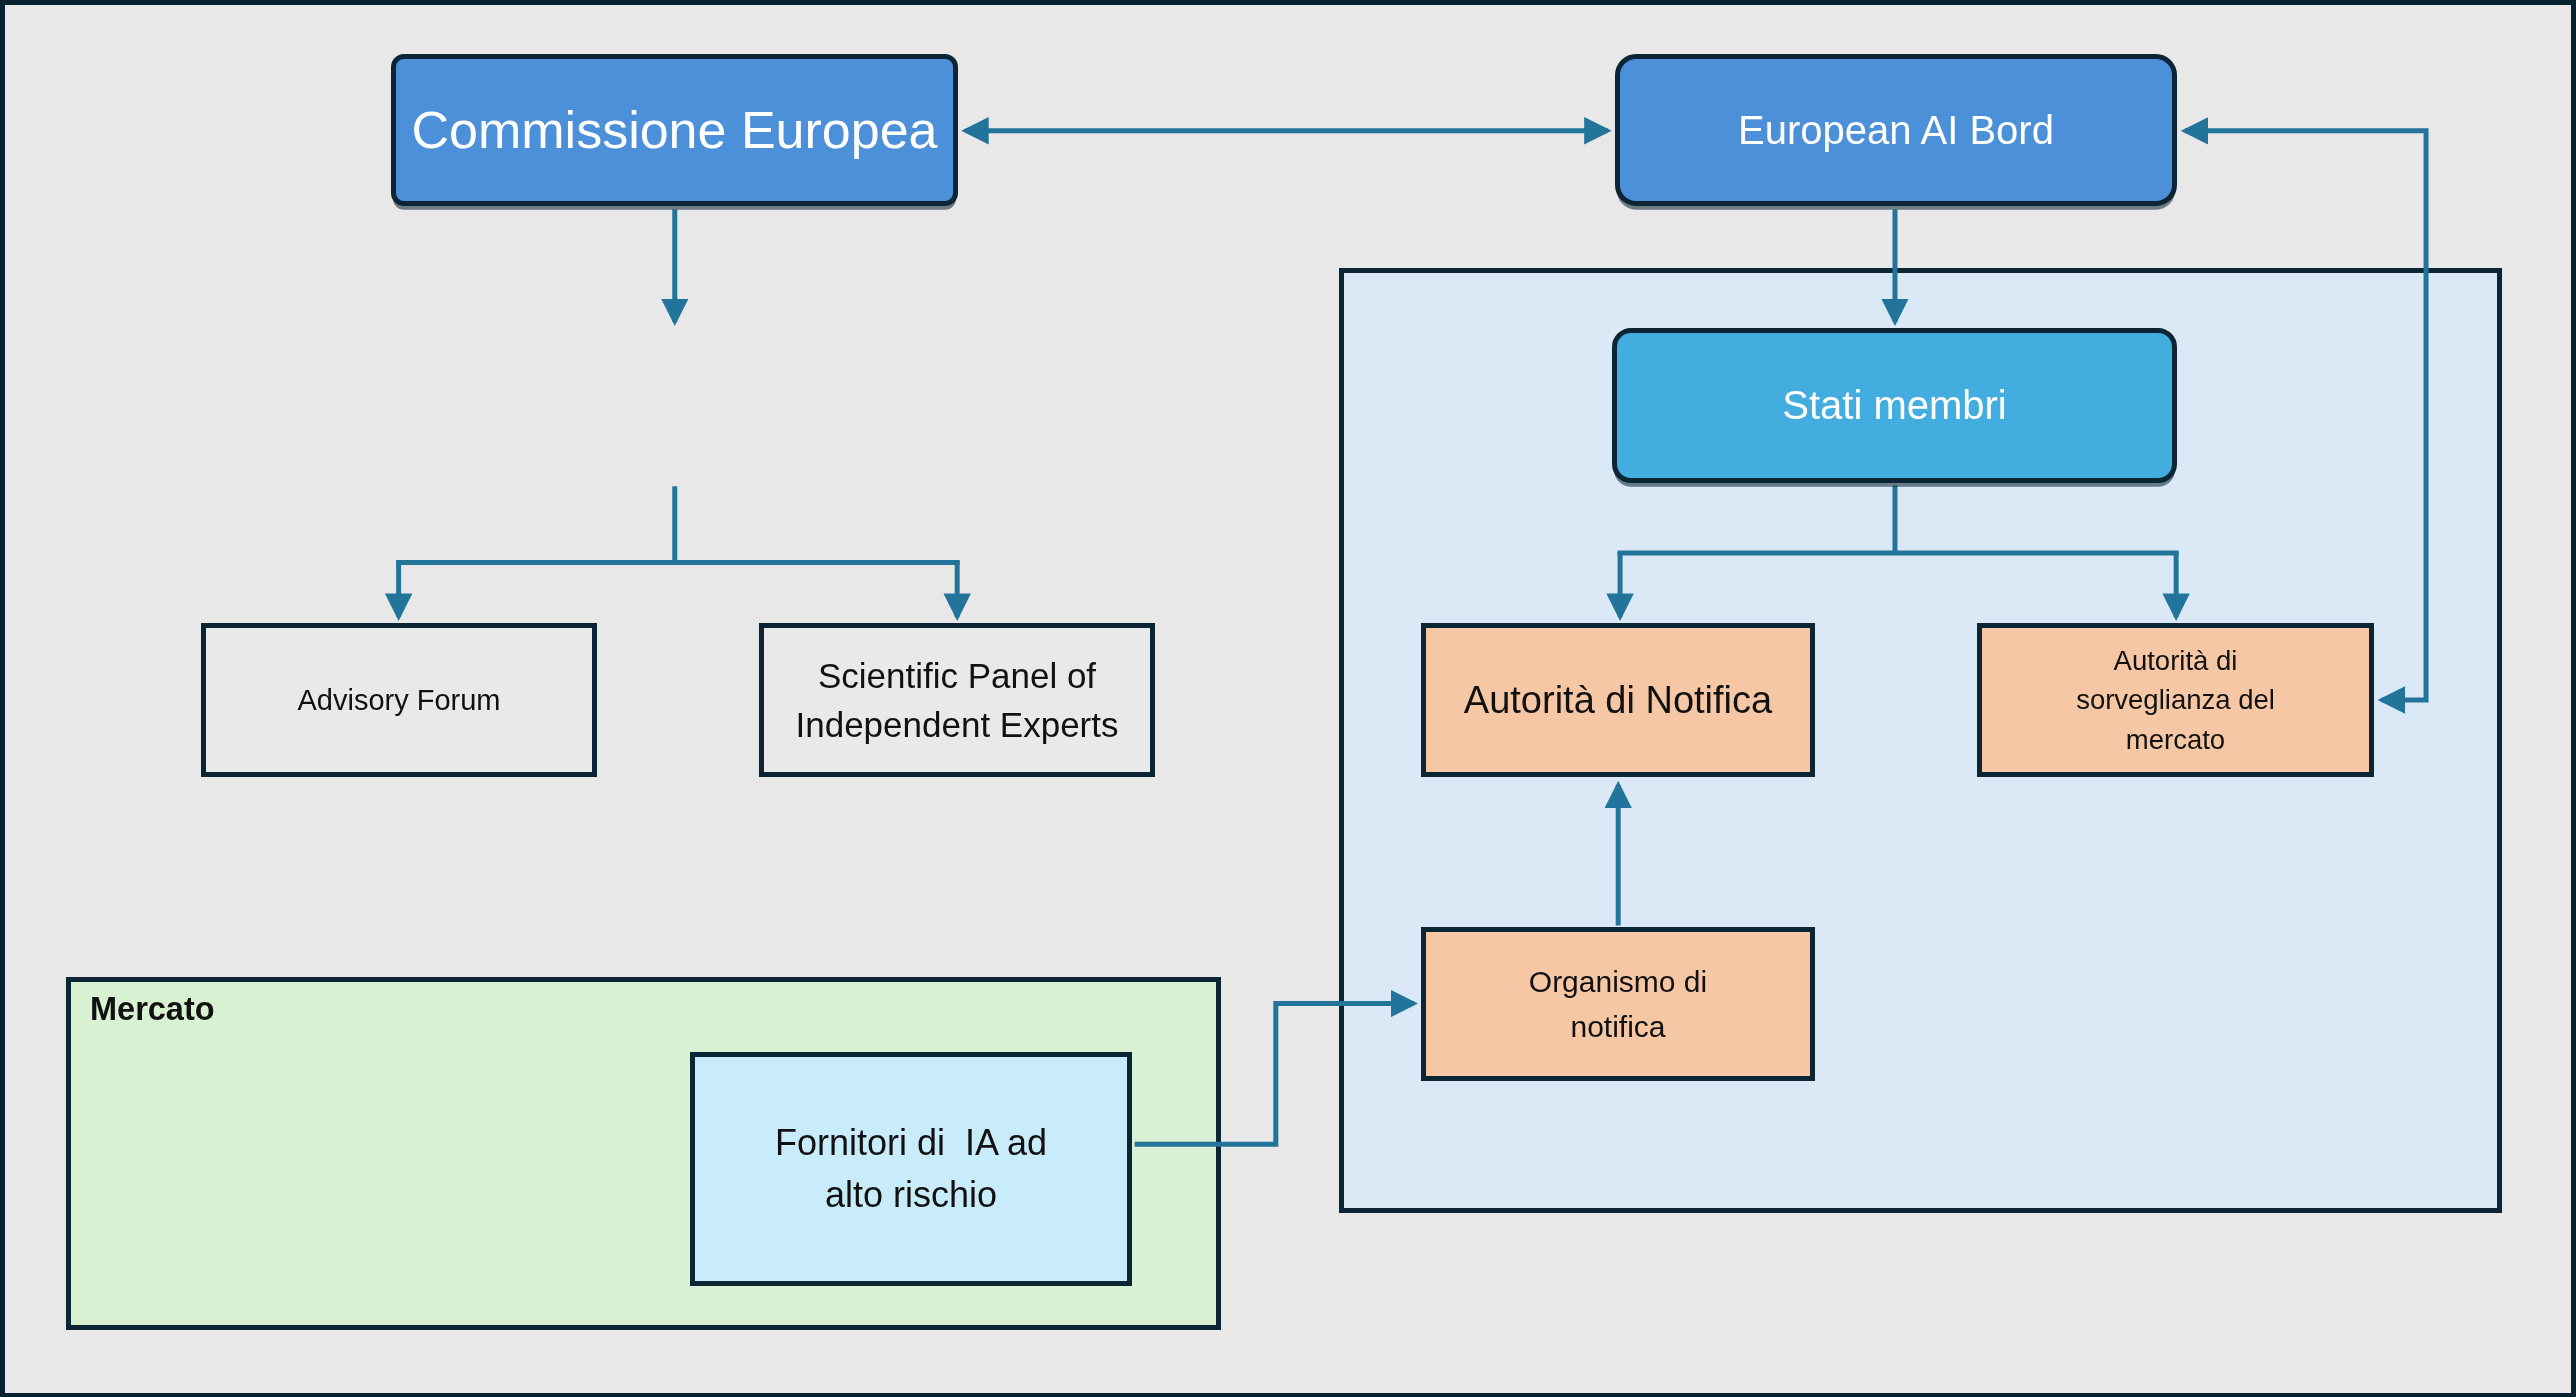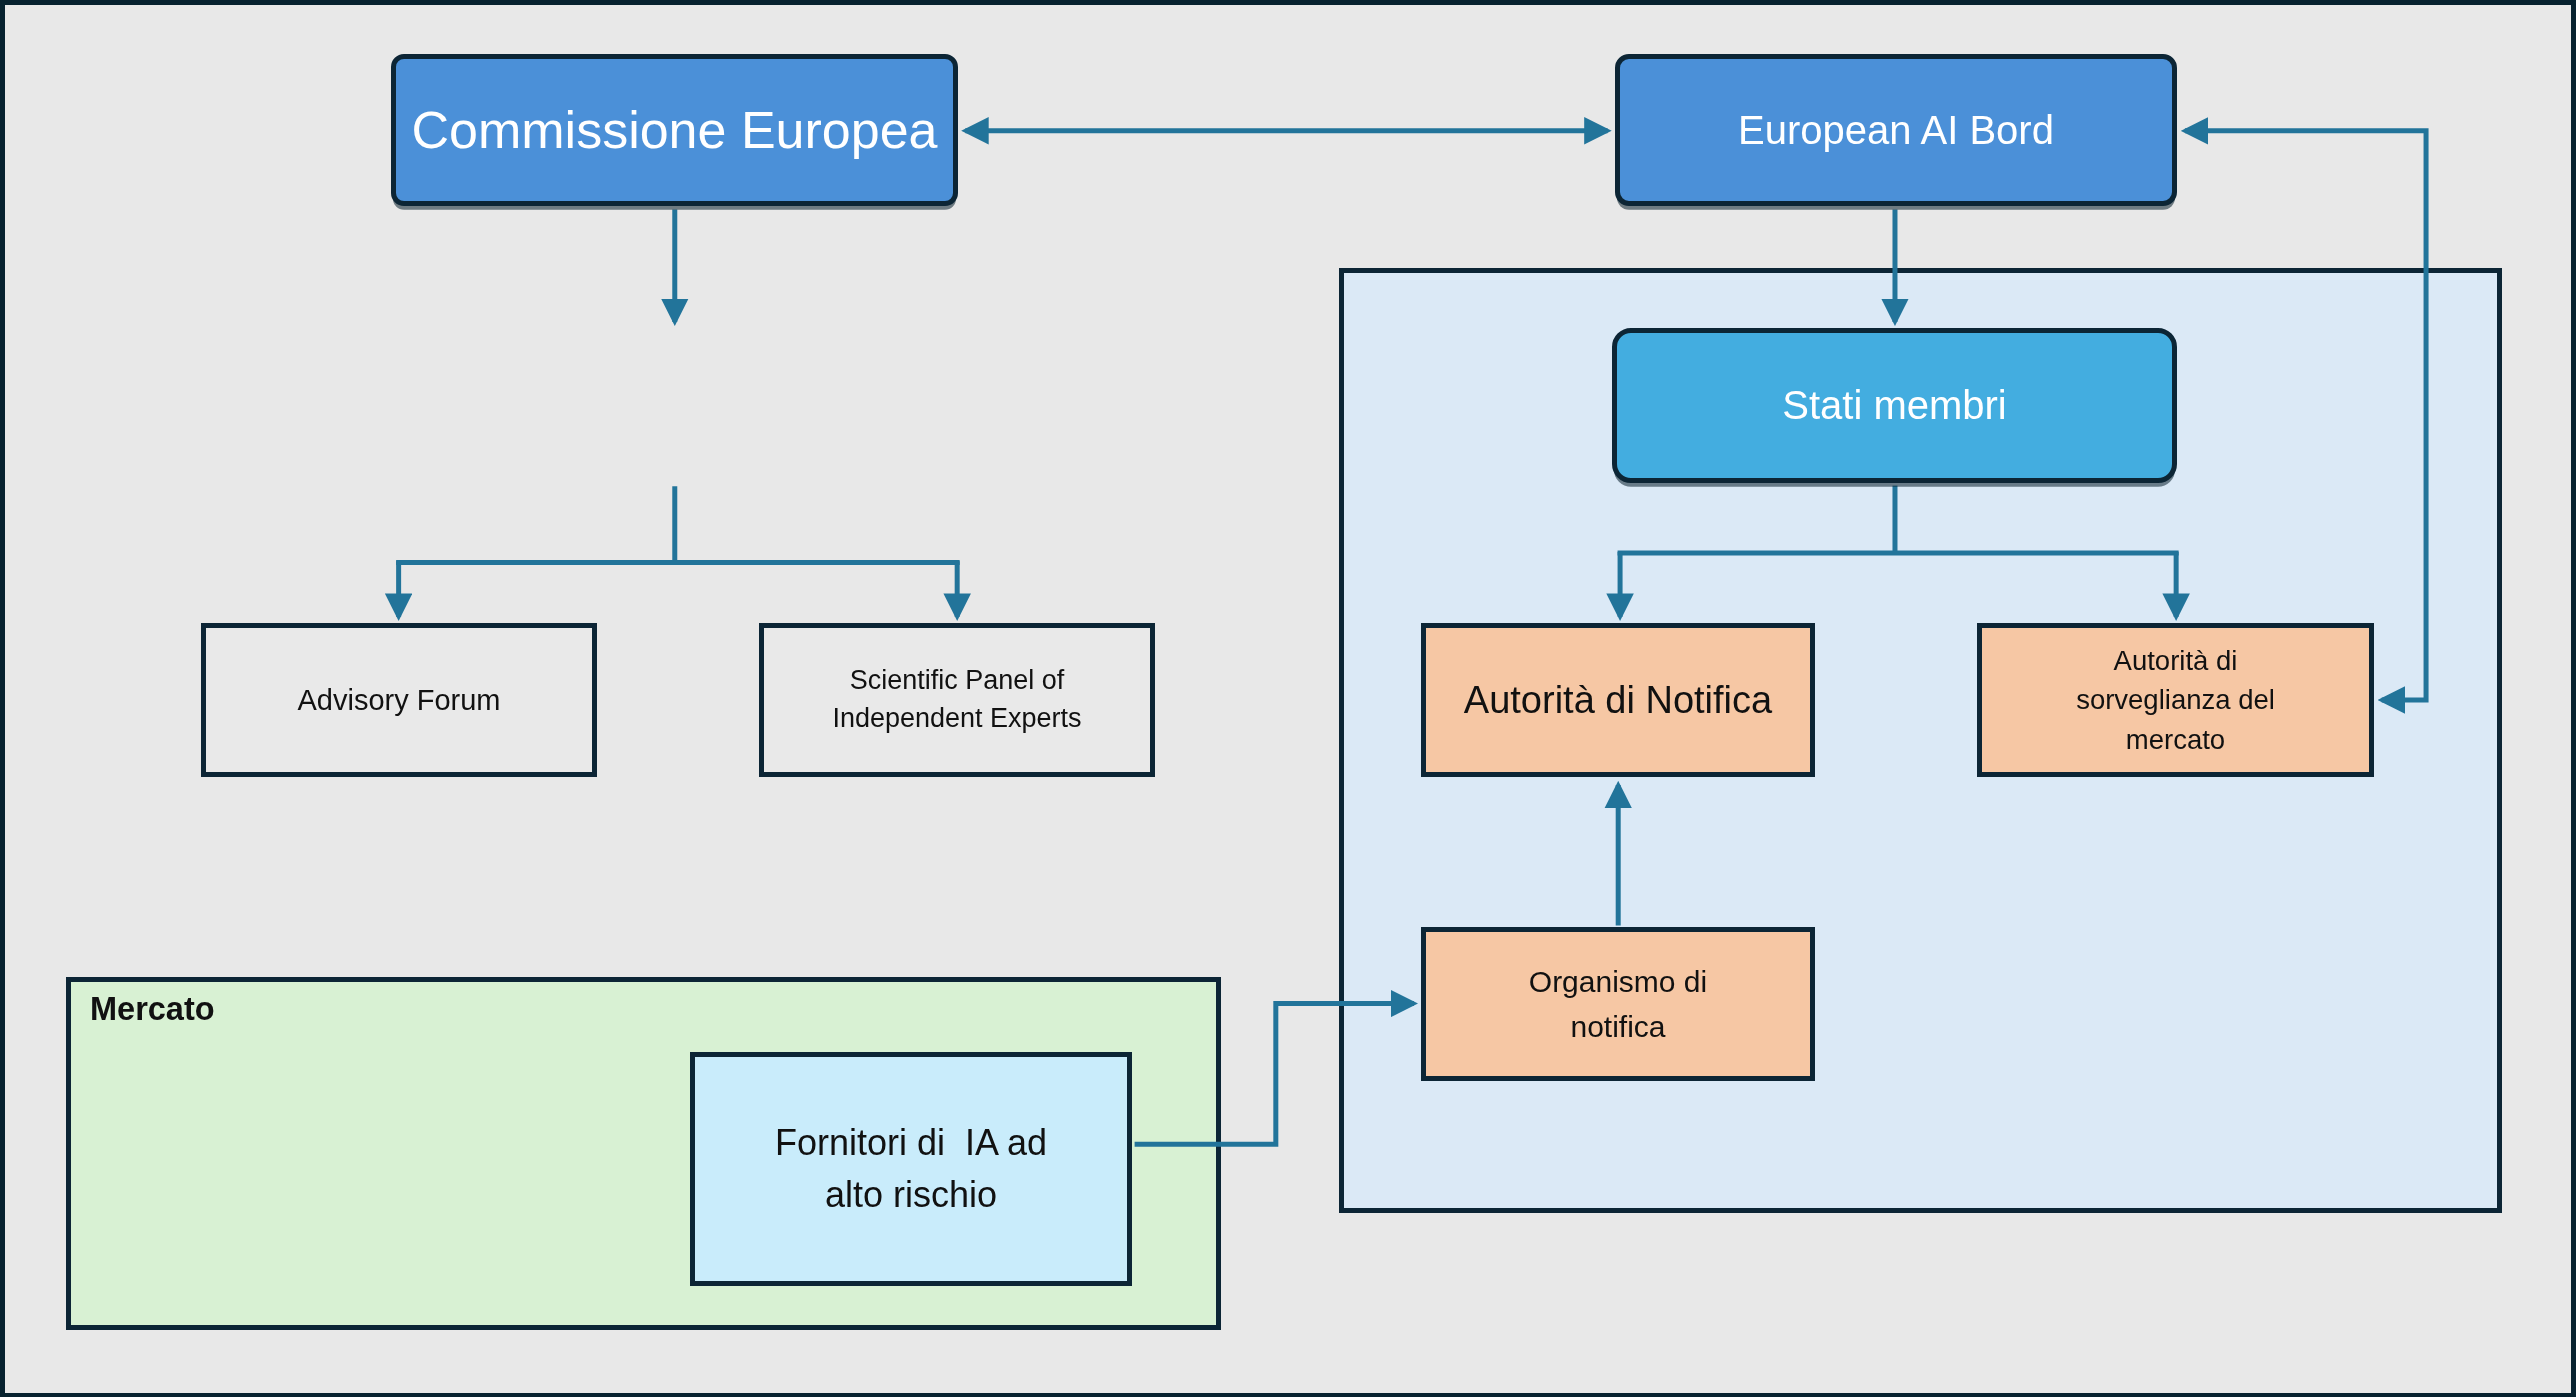--- a/index.html
+++ b/index.html
@@ -71,30 +71,30 @@
     <path d="M3475,875 V979" marker-end="url(#ah)"></path>
     <path d="M3489,201 H3875 V1112 H3804" marker-start="url(#ah)" marker-end="url(#ah)"></path>
     <path d="M2582,1473 V1248" marker-end="url(#ah)"></path>
     <path d="M1808,1823 H2034 V1598 H2255" marker-end="url(#ah)"></path>
   </svg>
 
   <div class="node rounded fill-blue" style="left:386px; top:49px; width:567px; height:152px; font-size:52px;border-radius:13px;">
     <span class="lbl">Commissione Europea</span>
   </div>
 
-  <div class="node rounded fill-blue" style="left:1610px; top:49px; width:562px; height:152px; font-size:40px;border-radius:14px;">
+  <div class="node rounded fill-blue" style="left:1610px; top:49px; width:562px; height:152px; font-size:40px;">
     <span class="lbl">European AI Bord</span>
   </div>
 
 
   <div class="node fill-gray" style="left:196px; top:618px; width:396px; height:154px; font-size:29px;">
     <span class="lbl">Advisory Forum</span>
   </div>
 
-  <div class="node fill-gray" style="left:754px; top:618px; width:396px; height:154px; font-size:27px; line-height:1.4;">
+  <div class="node fill-gray" style="left:754px; top:618px; width:396px; height:154px; font-size:35px; line-height:1.4;">
     <span class="lbl">Scientific Panel of
 Independent Experts</span>
   </div>
 
   <div class="node rounded fill-cyan" style="left:1607px; top:323px; width:565px; height:155px; font-size:40px; border-radius:19px;justify-content:center;">
     <span class="lbl">Stati membri</span>
   </div>
 
   <div class="node fill-peach" style="left:1416px; top:618px; width:394px; height:154px; font-size:38px;">
     <span class="lbl">Autorità di Notifica</span>

